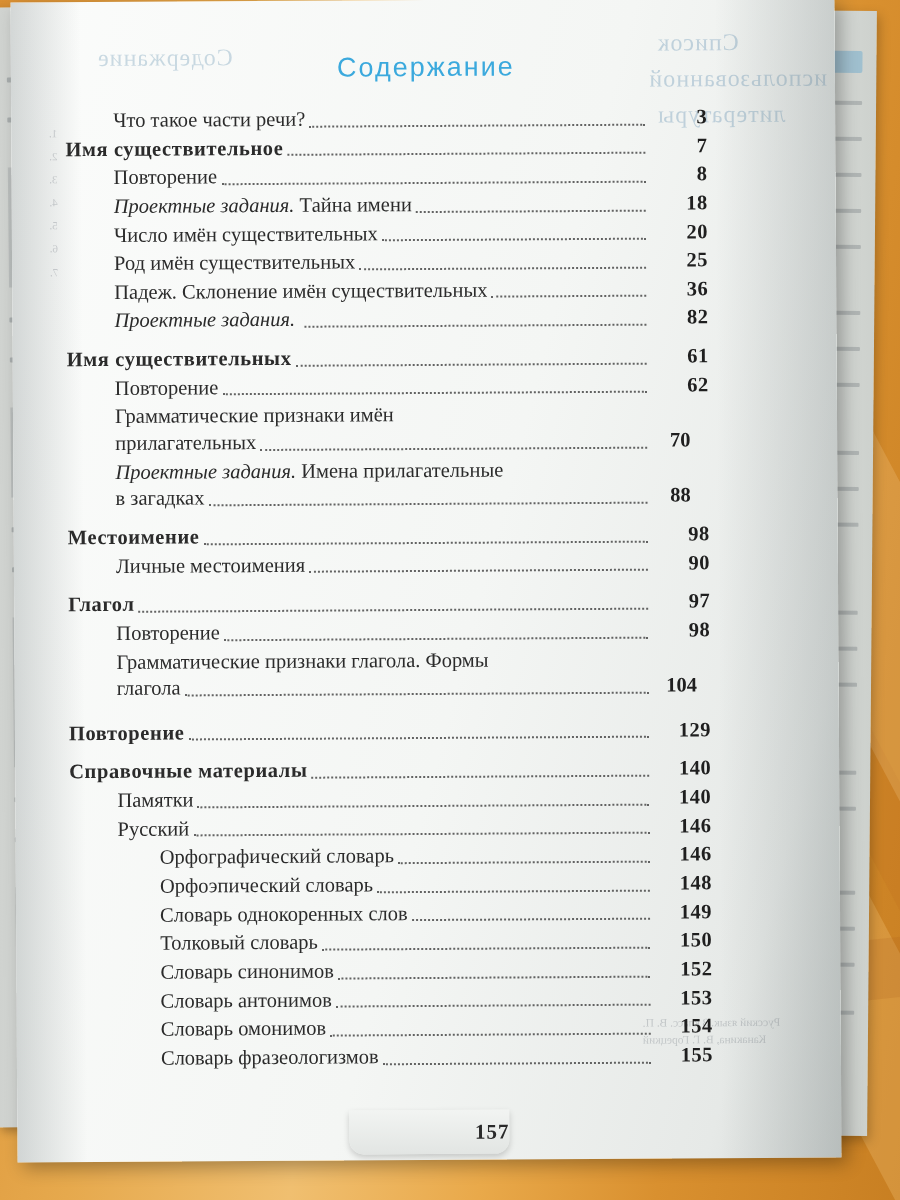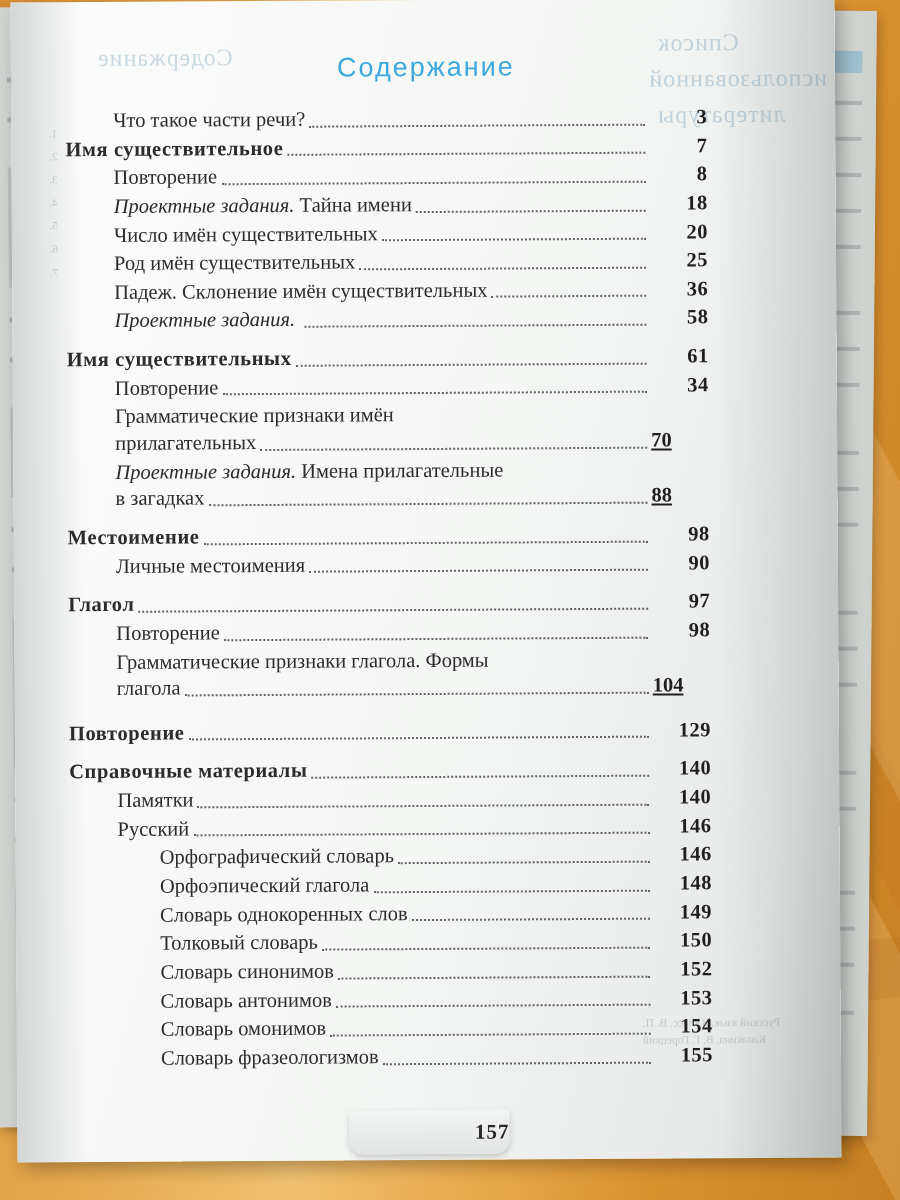--- a/index.html
+++ b/index.html
@@ -188,24 +188,23 @@
   .wrap-row .label { flex: 0 1 auto; }
   .wrap-row .leader {
     flex: 1 1 auto;
     border-bottom: 2.2px dotted #4a4a4a;
     margin: 0 4px 5px 4px;
     height: 0;
     opacity: .85;
   }
   .wrap-row .page-no {
     flex: 0 0 58px;
-    text-align: left;
+    text-align: center;
     font-weight: 700;
     color: #1f1f1f;
-    text-decoration: underline;
   }
   .plain-line {
     font-size: 20.5px;
     line-height: 1.30;
     color: #2b2b2b;
     white-space: nowrap;
   }
 
   
   .folio-tab {
@@ -384,36 +383,36 @@
               <span>Падеж. Склонение имён существительных</span>
             </span>
             <span class="leader"></span>
             <span class="page-no">36</span>
           </div>
           <div class="row lvl-1">
             <span class="label">
               <i class="italic-lead">Проектные задания.&nbsp;</i>
             </span>
             <span class="leader"></span>
-            <span class="page-no">58</span>
+            <span class="page-no">82</span>
           </div>
           <div class="spacer-sm"></div>
           <div class="row lvl-0 bold">
             <span class="label">
               <span>Имя существительных</span>
             </span>
             <span class="leader"></span>
             <span class="page-no">61</span>
           </div>
           <div class="row lvl-1">
             <span class="label">
               <span>Повторение</span>
             </span>
             <span class="leader"></span>
-            <span class="page-no">34</span>
+            <span class="page-no">62</span>
           </div>
           <div class="lvl-1" style="margin-bottom: 2px;">
             <div class="plain-line"><span class="label"><span>Грамматические признаки имён</span></span></div>
             <div class="wrap-row">
               <span class="label"><span>прилагательных</span></span>
               <span class="leader"></span>
               <span class="page-no">70</span>
             </div>
           </div>
           <div class="lvl-1" style="margin-bottom: 2px;">
@@ -494,21 +493,21 @@
           </div>
           <div class="row lvl-2">
             <span class="label">
               <span>Орфографический словарь</span>
             </span>
             <span class="leader"></span>
             <span class="page-no">146</span>
           </div>
           <div class="row lvl-2">
             <span class="label">
-              <span>Орфоэпический глагола</span>
+              <span>Орфоэпический словарь</span>
             </span>
             <span class="leader"></span>
             <span class="page-no">148</span>
           </div>
           <div class="row lvl-2">
             <span class="label">
               <span>Словарь однокоренных слов</span>
             </span>
             <span class="leader"></span>
             <span class="page-no">149</span>

